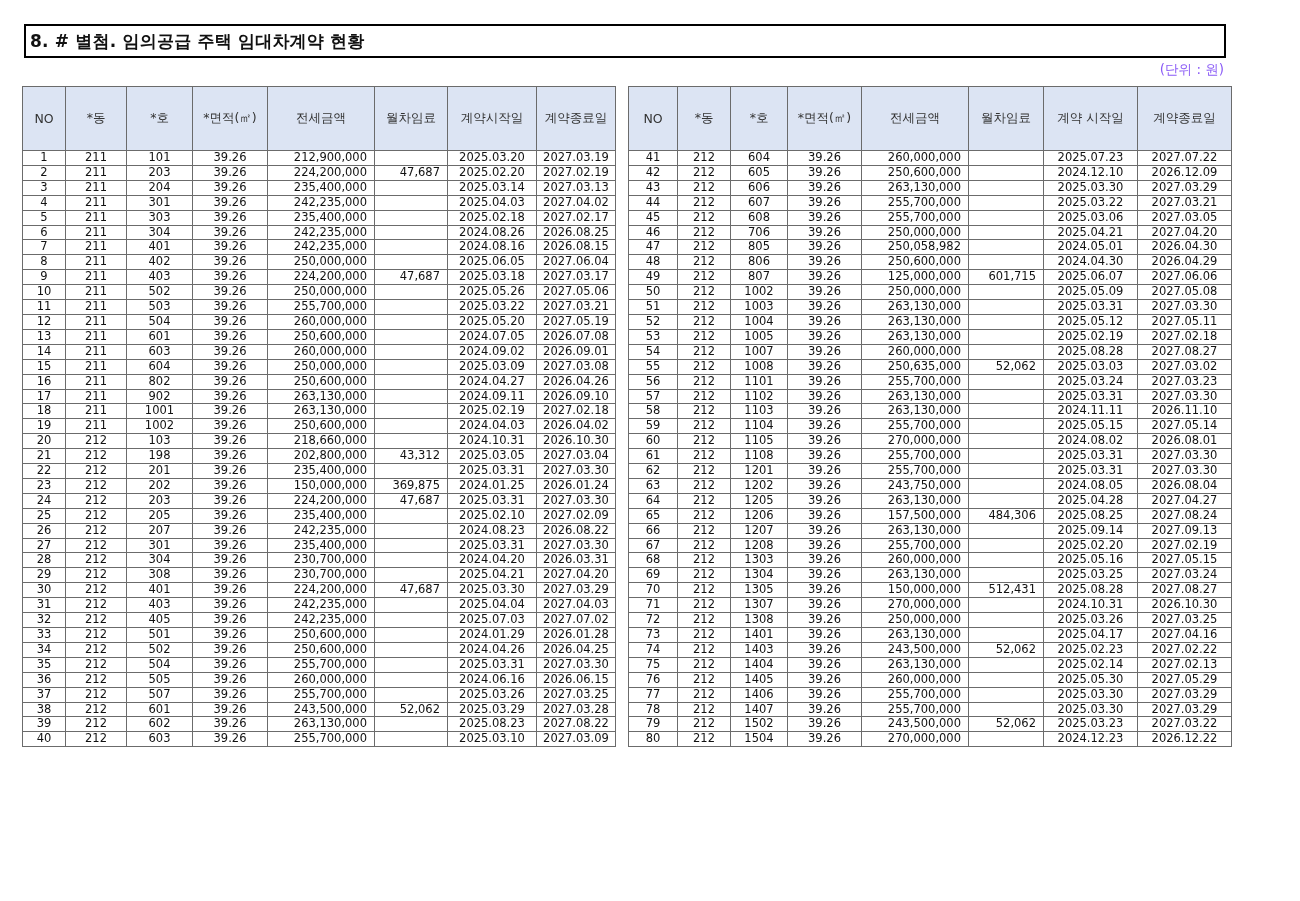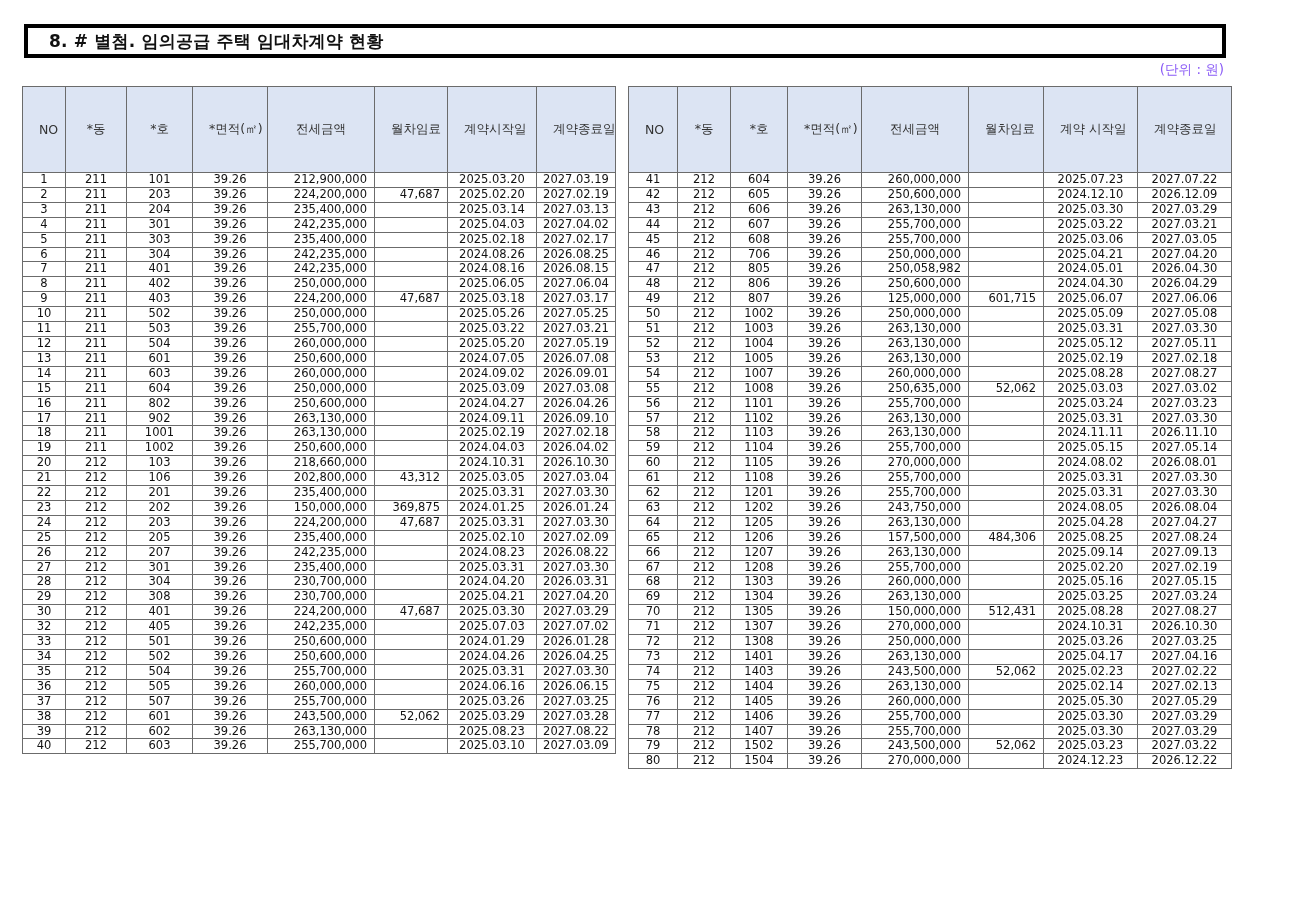--- a/index.html
+++ b/index.html
@@ -3,38 +3,38 @@
   <meta charset="utf-8">
   <style>
     html, body { margin: 0; padding: 0; background: #ffffff; }
     body {
       width: 1300px; height: 901px; position: relative; overflow: hidden;
       font-family: "DejaVu Sans", "Liberation Sans", sans-serif;
       color: #111111;
     }
     .title-box {
       position: absolute; left: 24px; top: 24px; width: 1202px; height: 34px;
-      border: 4px solid #000000; box-sizing: border-box;
-      display: flex; align-items: center; padding-left: 21px;
+      border: 2px solid #000000; box-sizing: border-box;
+      display: flex; align-items: center; padding-left: 4px;
       font-size: 17px; font-weight: bold; letter-spacing: 0.2px;
     }
     .unit-label {
       position: absolute; right: 76px; top: 61px;
       font-size: 13.5px; color: #8b5cf6;
     }
     table.lease {
       position: absolute; top: 86px;
       border-collapse: collapse; table-layout: fixed;
       border: 1.5px solid #5a5a5a;
       font-size: 11.5px;
     }
     table.lease th {
       background: #dce4f3; font-weight: normal; color: #333;
       height: 53px; border: 1px solid #6b6b6b;
-      font-size: 12.5px; text-align: center; padding: 16px;
+      font-size: 12.5px; text-align: center; padding: 5px;
       white-space: nowrap;
     }
     table.lease td {
       height: 13.9px; line-height: 13.9px; border: 1px solid #6b6b6b;
       text-align: center; padding: 0; white-space: nowrap; overflow: hidden;
     }
     table.lease td.num { text-align: right; padding-right: 7px; }
     #table-left { left: 22px; width: 593px; }
     #table-right { left: 628px; width: 603px; }
   </style>
@@ -159,21 +159,21 @@
         <td>2027.03.17</td>
       </tr>
       <tr>
         <td>10</td>
         <td>211</td>
         <td>502</td>
         <td>39.26</td>
         <td class="num">250,000,000</td>
         <td class="num"></td>
         <td>2025.05.26</td>
-        <td>2027.05.25</td>
+        <td>2027.05.06</td>
       </tr>
       <tr>
         <td>11</td>
         <td>211</td>
         <td>503</td>
         <td>39.26</td>
         <td class="num">255,700,000</td>
         <td class="num"></td>
         <td>2025.03.22</td>
         <td>2027.03.21</td>
@@ -264,21 +264,21 @@
         <td>103</td>
         <td>39.26</td>
         <td class="num">218,660,000</td>
         <td class="num"></td>
         <td>2024.10.31</td>
         <td>2026.10.30</td>
       </tr>
       <tr>
         <td>21</td>
         <td>212</td>
-        <td>106</td>
+        <td>198</td>
         <td>39.26</td>
         <td class="num">202,800,000</td>
         <td class="num">43,312</td>
         <td>2025.03.05</td>
         <td>2027.03.04</td>
       </tr>
       <tr>
         <td>22</td>
         <td>212</td>
         <td>201</td>
@@ -360,20 +360,30 @@
       </tr>
       <tr>
         <td>30</td>
         <td>212</td>
         <td>401</td>
         <td>39.26</td>
         <td class="num">224,200,000</td>
         <td class="num">47,687</td>
         <td>2025.03.30</td>
         <td>2027.03.29</td>
+      </tr>
+      <tr>
+        <td>31</td>
+        <td>212</td>
+        <td>403</td>
+        <td>39.26</td>
+        <td class="num">242,235,000</td>
+        <td class="num"></td>
+        <td>2025.04.04</td>
+        <td>2027.04.03</td>
       </tr>
       <tr>
         <td>32</td>
         <td>212</td>
         <td>405</td>
         <td>39.26</td>
         <td class="num">242,235,000</td>
         <td class="num"></td>
         <td>2025.07.03</td>
         <td>2027.07.02</td>

